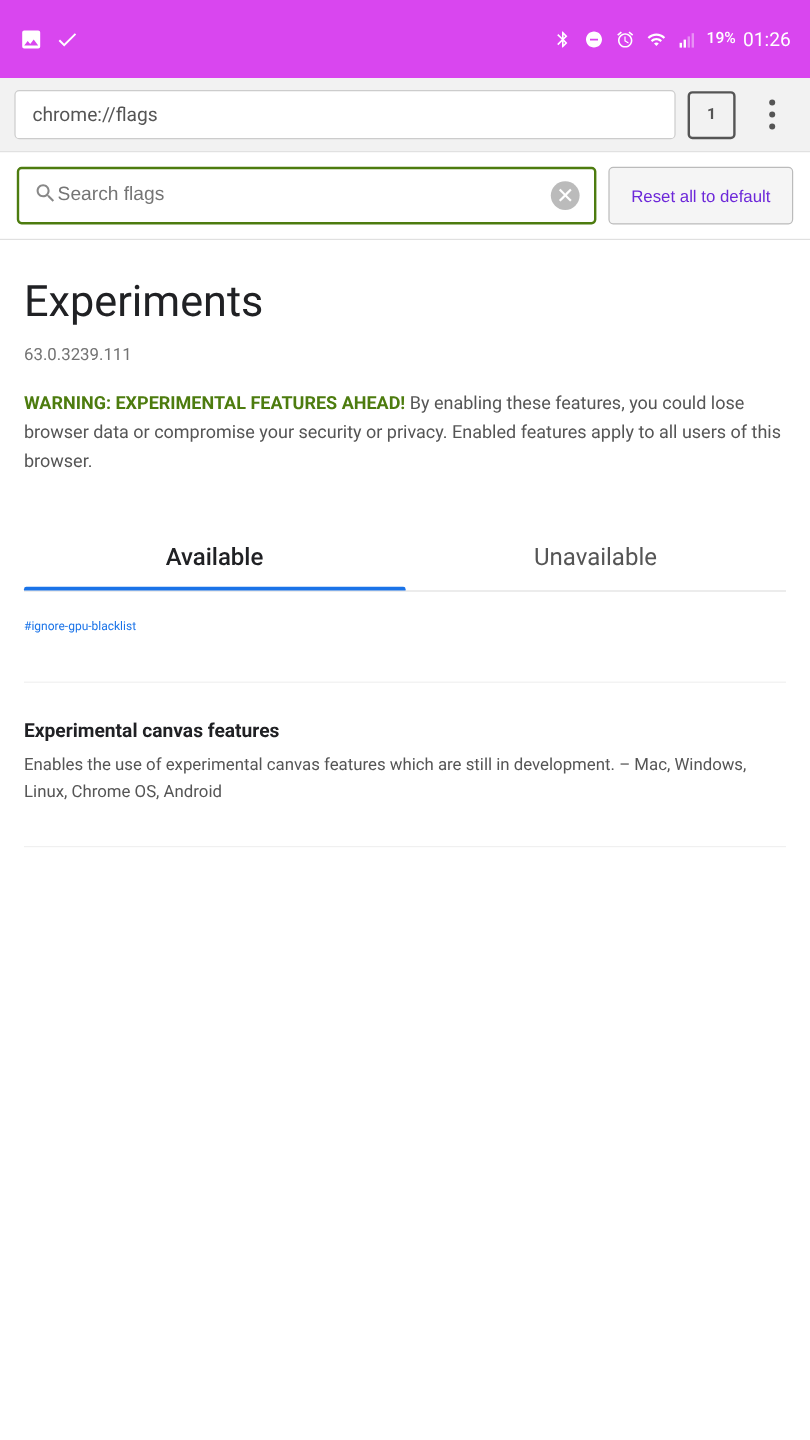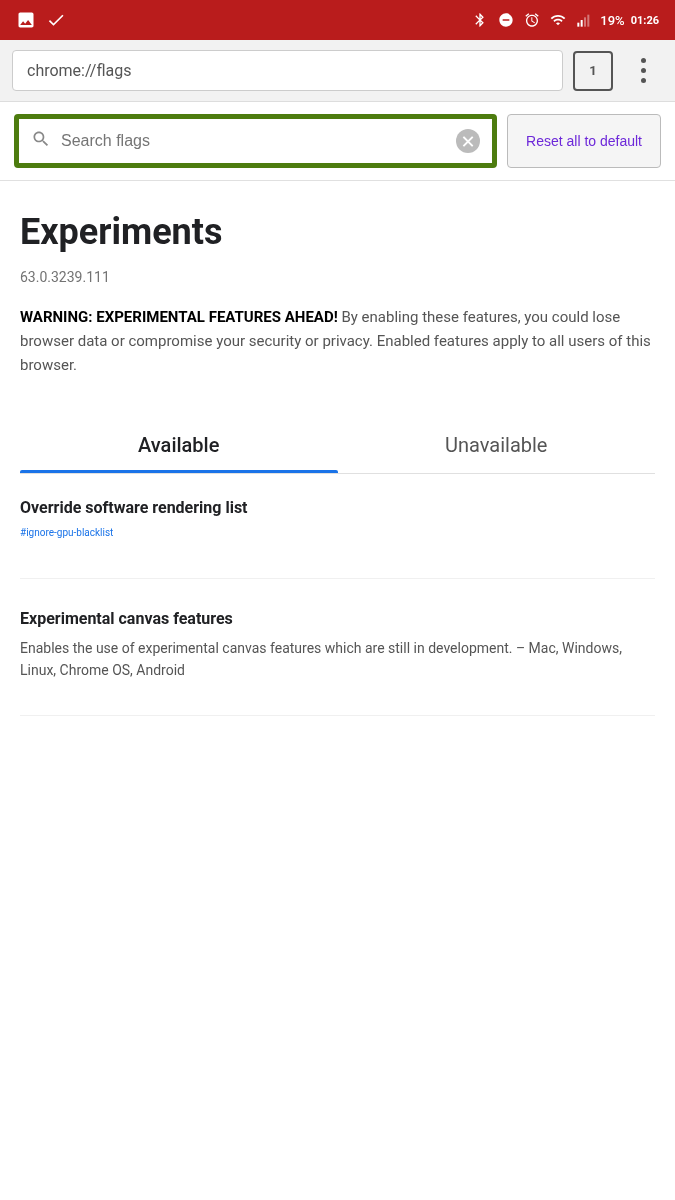--- a/index.html
+++ b/index.html
@@ -7,22 +7,22 @@
     body {
       font-family: 'Roboto', Arial, sans-serif;
       background: #fff;
       width: 675px;
       min-height: 1200px;
       overflow-x: hidden;
     }
 
     
     .status-bar {
-      background: #b91c1c;
-      height: 40px;
+      background: #d946ef;
+      height: 65px;
       display: flex;
       align-items: center;
       justify-content: space-between;
       padding: 0 16px;
       color: #fff;
     }
     .status-bar-left {
       display: flex;
       align-items: center;
       gap: 10px;
@@ -98,25 +98,24 @@
       padding: 12px 14px;
       display: flex;
       gap: 10px;
       border-bottom: 1px solid #e0e0e0;
       background: #fff;
     }
     .search-input-wrapper {
       flex: 1;
       display: flex;
       align-items: center;
-      border: 5px solid #4d7c0f;
+      border: 2px solid #4d7c0f;
       border-radius: 4px;
       padding: 10px 12px;
       background: #fff;
-      gap: 10px;
     }
     .search-icon-wrap {
       color: #888;
       font-size: 16px;
     }
     .search-input {
       flex: 1;
       border: none;
       outline: none;
       font-size: 16px;
@@ -146,37 +145,37 @@
       cursor: pointer;
       white-space: nowrap;
     }
 
     
     .main-content {
       padding: 30px 20px 20px;
     }
     .page-title {
       font-size: 36px;
-      font-weight: 700;
+      font-weight: 400;
       color: #202124;
       margin-bottom: 16px;
     }
     .version-text {
       font-size: 14px;
       color: #737373;
       margin-bottom: 20px;
     }
     .warning-block {
       font-size: 15px;
       color: #555;
       line-height: 1.6;
       margin-bottom: 40px;
     }
     .warning-label {
-      color: #000000;
+      color: #4d7c0f;
       font-weight: bold;
     }
 
     
     .tabs-container {
       display: flex;
       border-bottom: 1px solid #e0e0e0;
       margin-bottom: 24px;
     }
     .tab {
@@ -288,21 +287,21 @@
         <path d="M1 9l2 2c4.97-4.97 13.03-4.97 18 0l2-2C16.93 2.93 7.08 2.93 1 9zm8 8l3 3 3-3c-1.65-1.66-4.34-1.66-6 0zm-4-4l2 2c2.76-2.76 7.24-2.76 10 0l2-2C15.14 9.14 8.87 9.14 5 13z" opacity="0"></path>
         <rect x="2" y="16" width="3" height="6" fill="white"></rect>
         <rect x="7" y="12" width="3" height="10" fill="white"></rect>
         <rect x="12" y="8" width="3" height="14" fill="white" opacity="0.4"></rect>
         <rect x="17" y="4" width="3" height="18" fill="white" opacity="0.4"></rect>
       </svg>
     </span>
 
     <span style="font-size:13px;">19%</span>
 
-    <span style="font-size:11px; font-weight:700;">01:26</span>
+    <span style="font-size:16px; font-weight:400;">01:26</span>
   </div>
 </div>
 
 <div class="browser-chrome">
   <div class="url-bar">
     <span style="color:#555; font-size:16px;">chrome://flags</span>
   </div>
   <div class="tab-count-btn">
     <span>1</span>
   </div>
@@ -338,21 +337,20 @@
   <div class="tabs-container">
     <div class="tab active">
       <span>Available</span>
     </div>
     <div class="tab">
       <span>Unavailable</span>
     </div>
   </div>
 
   <div class="feature-item">
-    <div class="feature-title">Override software rendering list</div>
     <a class="feature-link">#ignore-gpu-blacklist</a>
   </div>
 
   <div class="feature-item">
     <div class="feature-title">Experimental canvas features</div>
     <div class="feature-desc">Enables the use of experimental canvas features which are still in development.  – Mac, Windows, Linux, Chrome OS, Android</div>
   </div>
 </div>
 
 </body></html>

